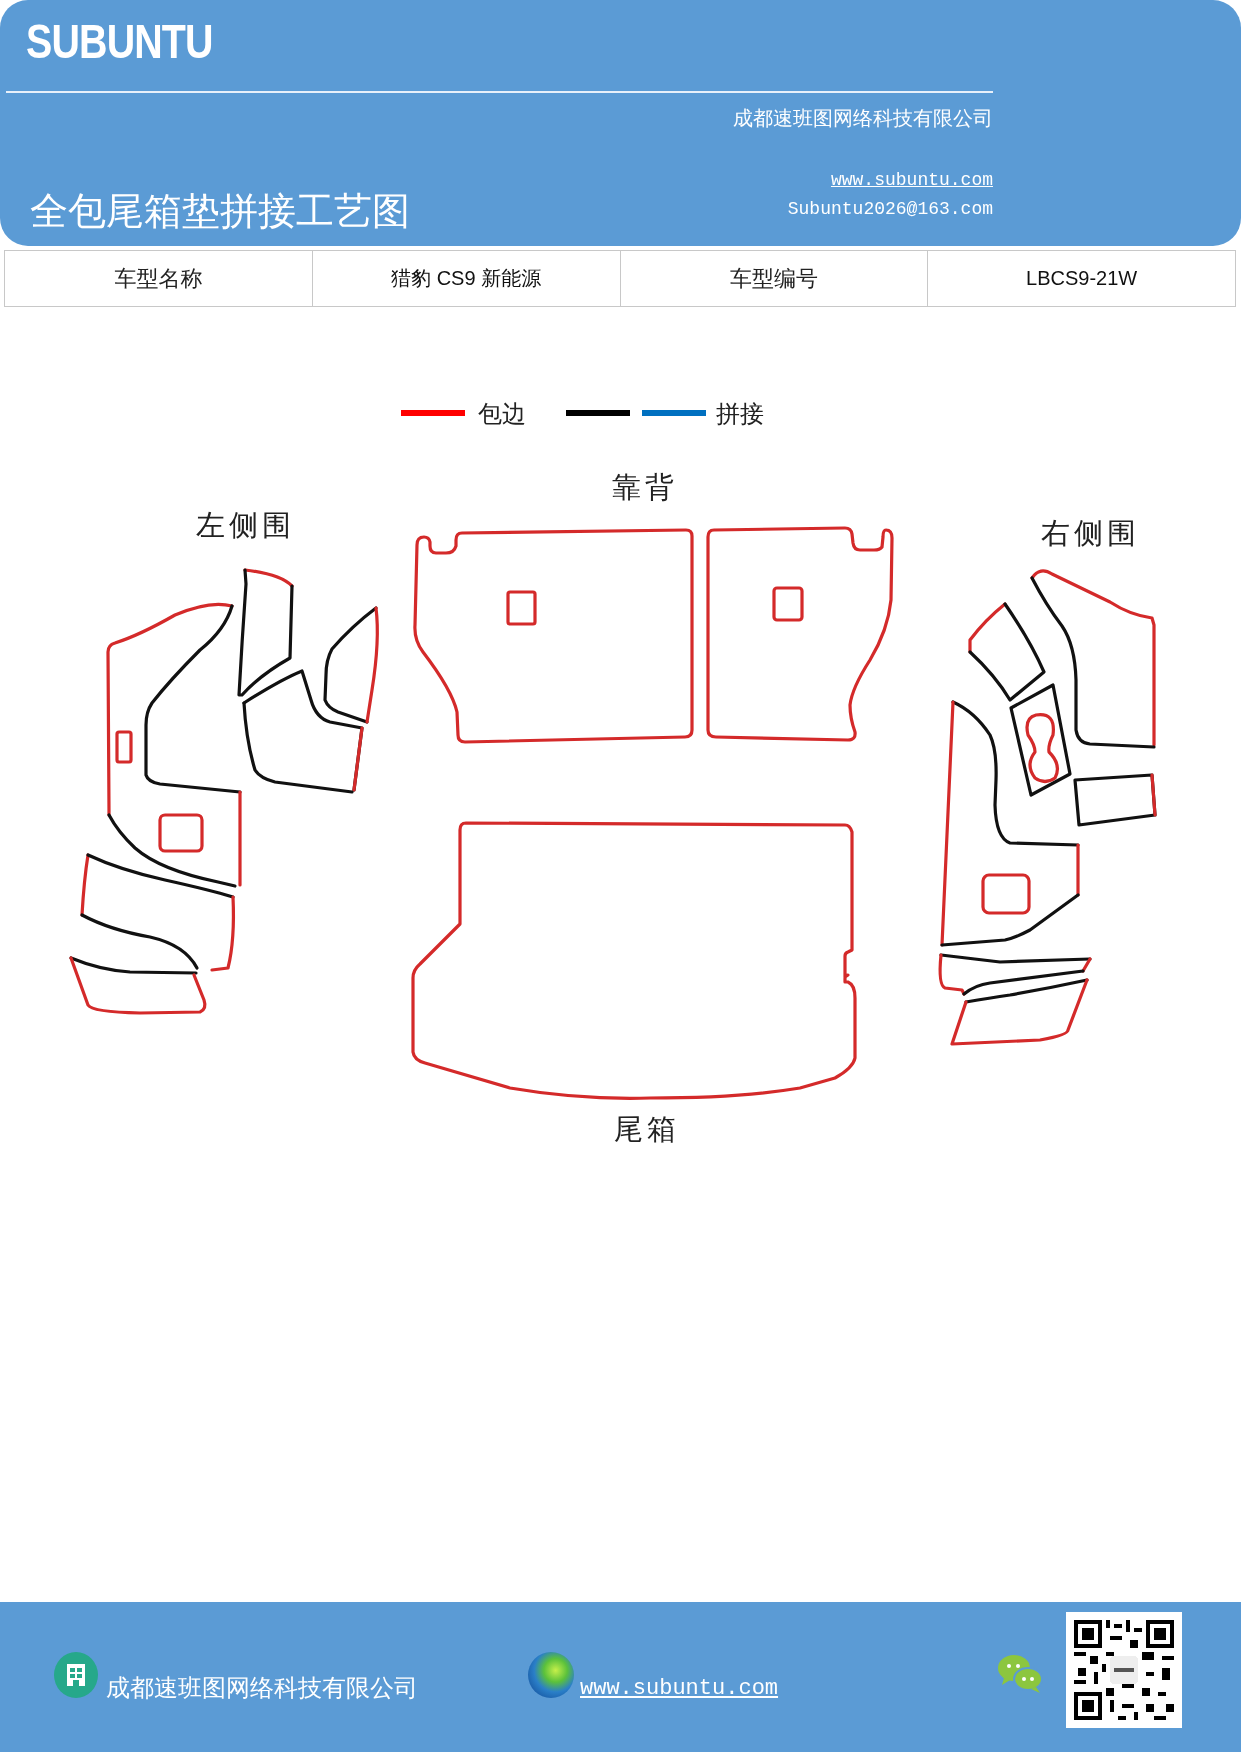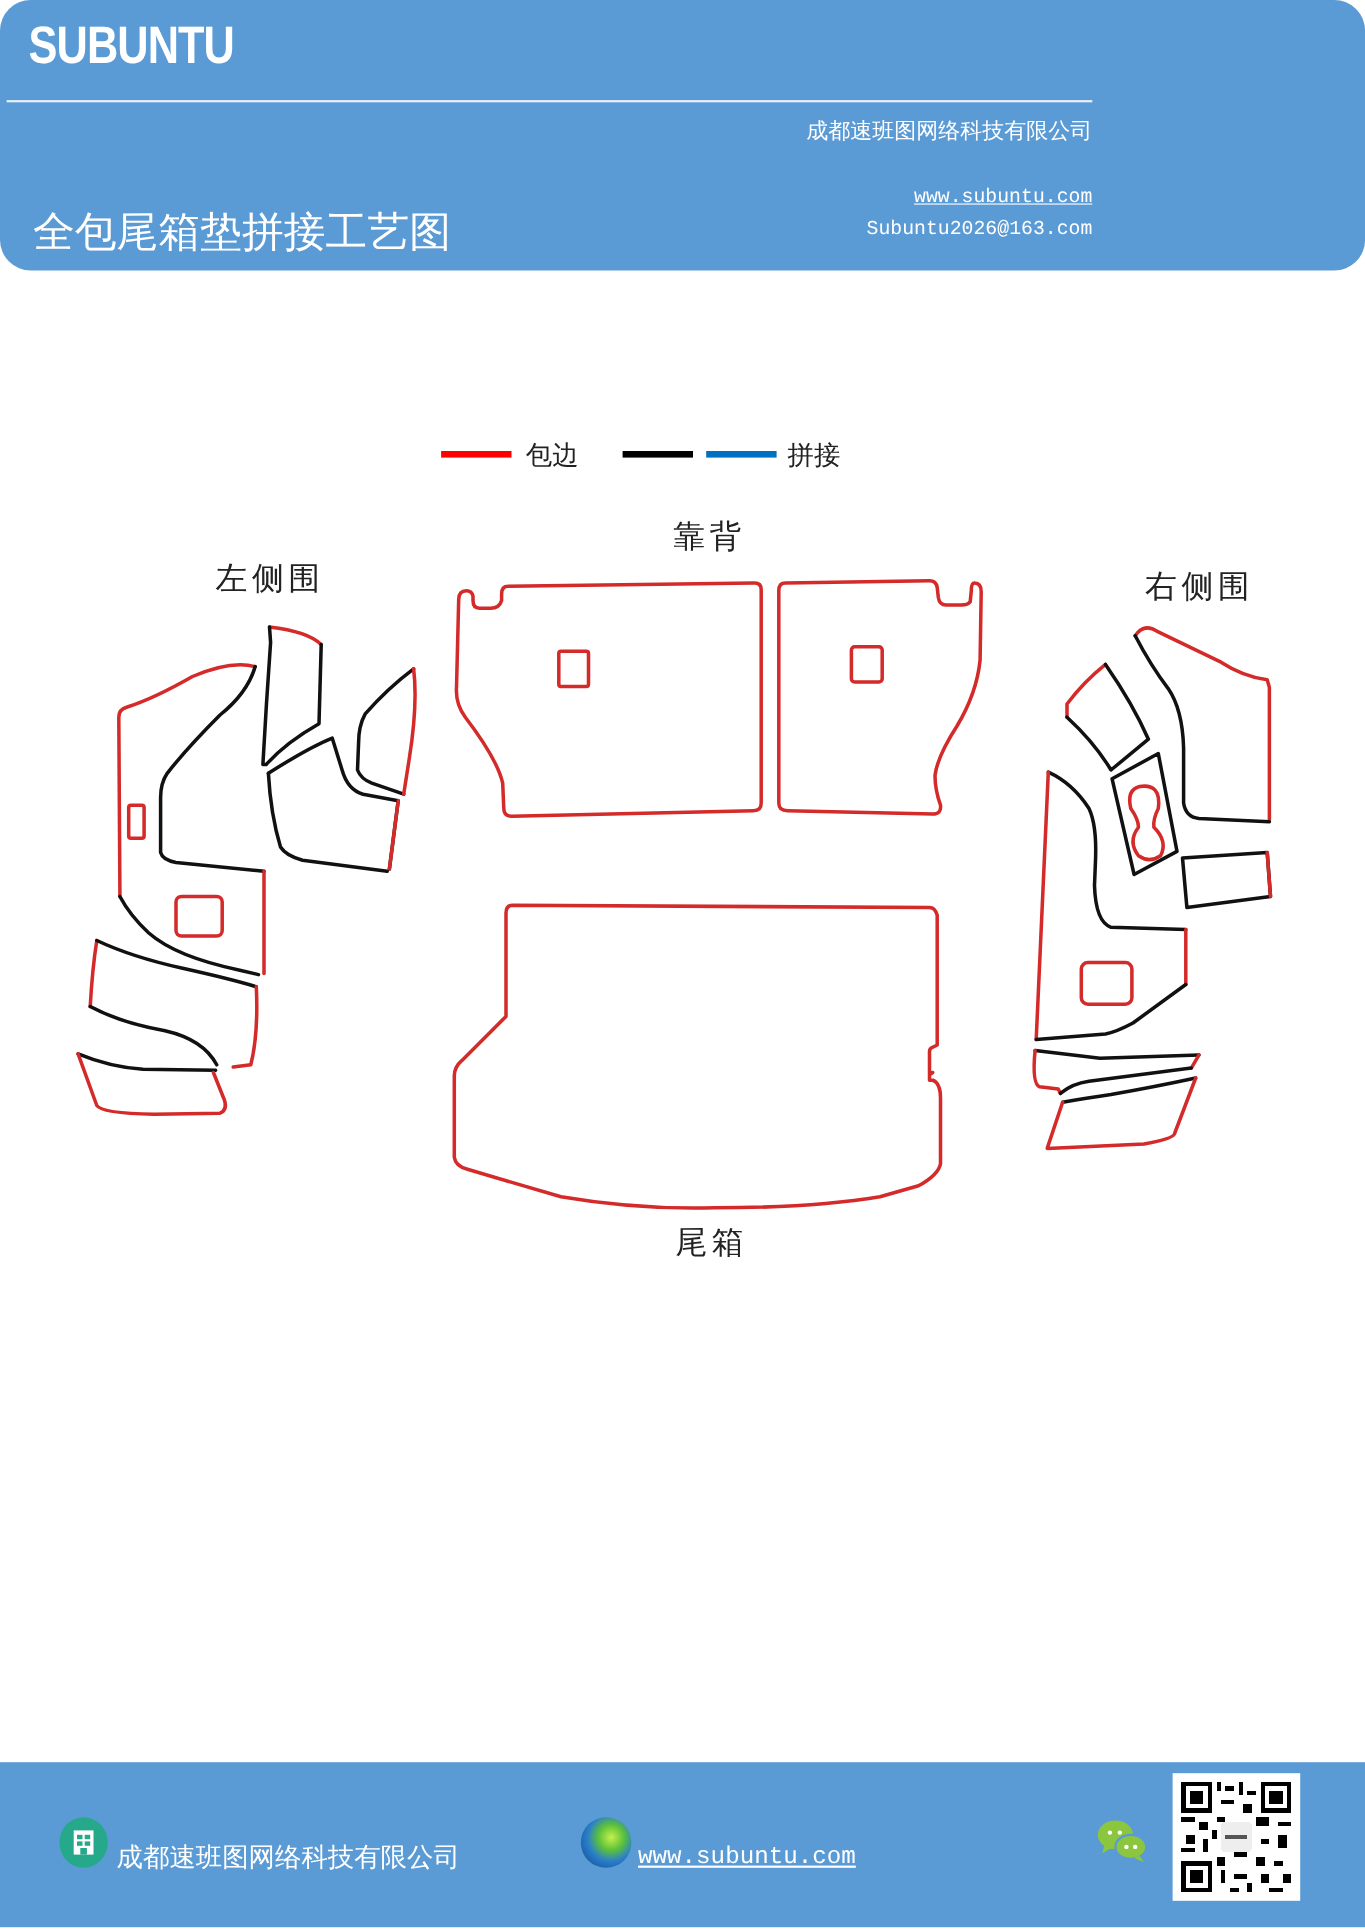--- a/index.html
+++ b/index.html
@@ -96,20 +96,26 @@
   <div class="brand">SUBUNTU</div>
   <div class="hr-line"></div>
   <div class="company">成都速班图网络科技有限公司</div>
   <div class="doc-title">全包尾箱垫拼接工艺图</div>
   <div class="web">www.subuntu.com</div>
   <div class="email">Subuntu2026@163.com</div>
 </div>
 
 <table class="info-table">
   <tbody>
+      <tr>
+    <td>车型名称</td>
+    <td class="val">猎豹 CS9 新能源</td>
+    <td>车型编号</td>
+    <td class="val">LBCS9-21W</td>
+  </tr>
 </tbody>
   </table>
 
 <div class="legend">
   <div class="swatch" style="left:401px;width:64px;background:#ff0000;"></div>
   <div class="lbl" style="left:478px;">包边</div>
   <div class="swatch" style="left:566px;width:64px;background:#000000;"></div>
   <div class="swatch" style="left:642px;width:64px;background:#0070c0;"></div>
   <div class="lbl" style="left:716px;">拼接</div>
 </div>

